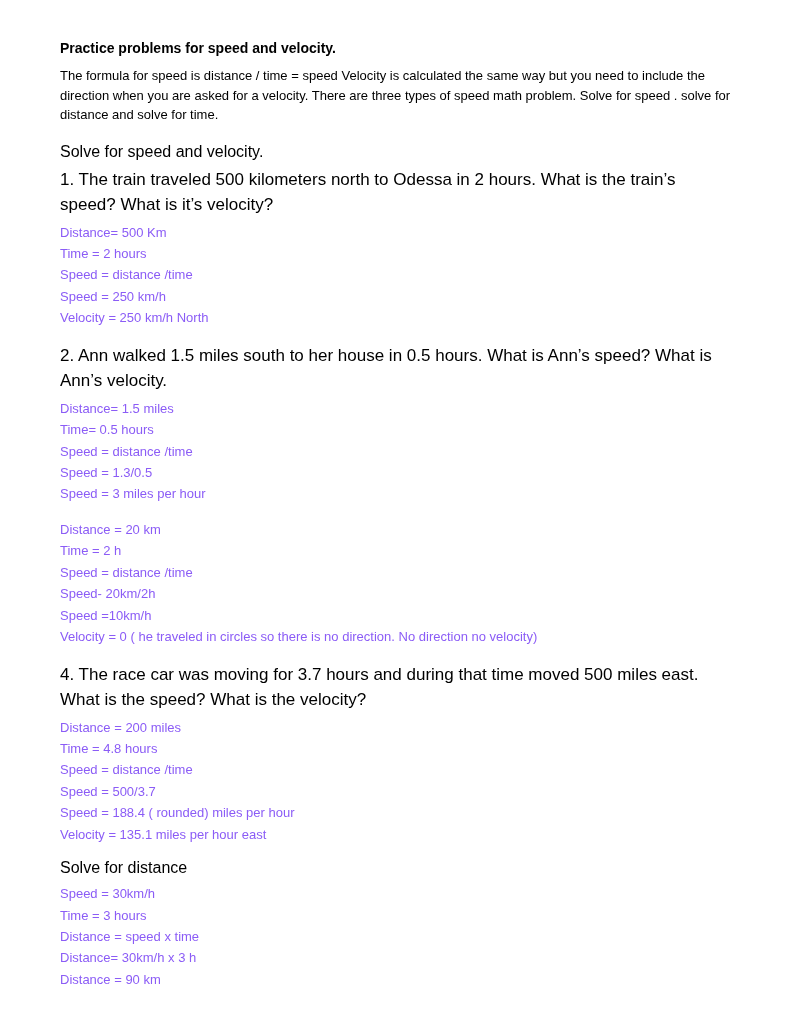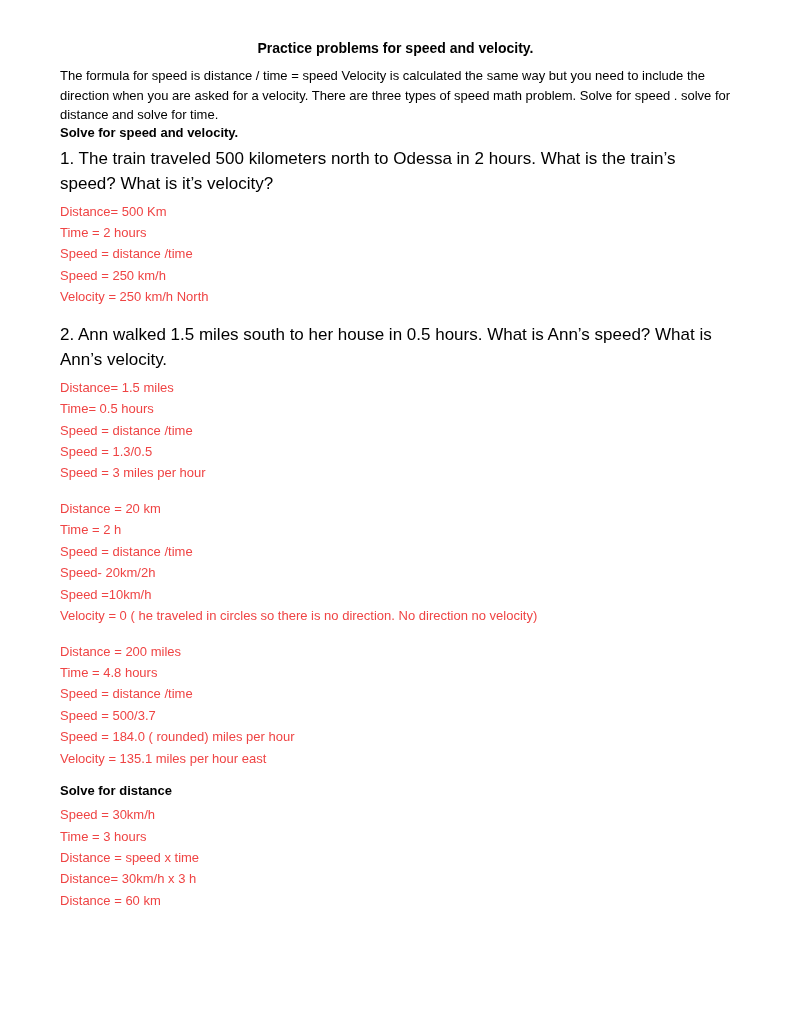--- a/index.html
+++ b/index.html
@@ -10,41 +10,41 @@
     body {
       background: #fff;
       font-family: Arial, sans-serif;
       font-size: 13px;
       color: #000;
       width: 791px;
       min-height: 1024px;
       padding: 40px 60px;
     }
     .page-title {
-      text-align: center;
       font-weight: bold;
       font-size: 14px;
       margin-bottom: 10px;
     }
     .intro-text {
       font-size: 13px;
       line-height: 1.5;
+      margin-bottom: 18px;
     }
     .section-title {
-      font-weight: bold;
-      font-size: 13px;
+      font-weight: normal;
+      font-size: 16px;
       margin-bottom: 6px;
     }
     .problem-text {
       font-size: 17px;
       line-height: 1.5;
       margin-bottom: 4px;
     }
     .answer-block {
-      color: #ef4444;
+      color: #8b5cf6;
       font-size: 13px;
       line-height: 1.65;
       margin-bottom: 14px;
     }
     .problem-group {
       margin-bottom: 14px;
     }
   </style>
 </head>
 <body>
@@ -80,37 +80,38 @@
         <div class="answer-block">
           <div>Distance = 20 km</div>
           <div>Time = 2 h</div>
           <div>Speed = distance /time</div>
           <div>Speed- 20km/2h</div>
           <div>Speed =10km/h</div>
           <div>Velocity = 0  ( he traveled in circles so there is no direction. No direction no velocity)</div>
         </div>
       </div>
       <div class="problem-group">
+        <div class="problem-text">4. The race car was moving  for 3.7 hours and during that time  moved 500 miles east. What  is the speed?  What is the velocity?</div>
         <div class="answer-block">
           <div>Distance = 200 miles</div>
           <div>Time = 4.8 hours</div>
           <div>Speed = distance /time</div>
           <div>Speed = 500/3.7</div>
-          <div>Speed = 184.0 ( rounded)  miles per hour</div>
+          <div>Speed = 188.4 ( rounded)  miles per hour</div>
           <div>Velocity = 135.1 miles per hour east</div>
         </div>
       </div>
     </div>
 
   <div class="section-title">Solve for distance</div>
 
   <div id="problems-container-2">
       <div class="problem-group">
         <div class="answer-block">
           <div>Speed = 30km/h</div>
           <div>Time = 3 hours</div>
           <div>Distance = speed x time</div>
           <div>Distance= 30km/h  x 3 h</div>
-          <div>Distance = 60 km</div>
+          <div>Distance = 90 km</div>
         </div>
       </div>
     </div>
 </div>
 
 </body></html>

